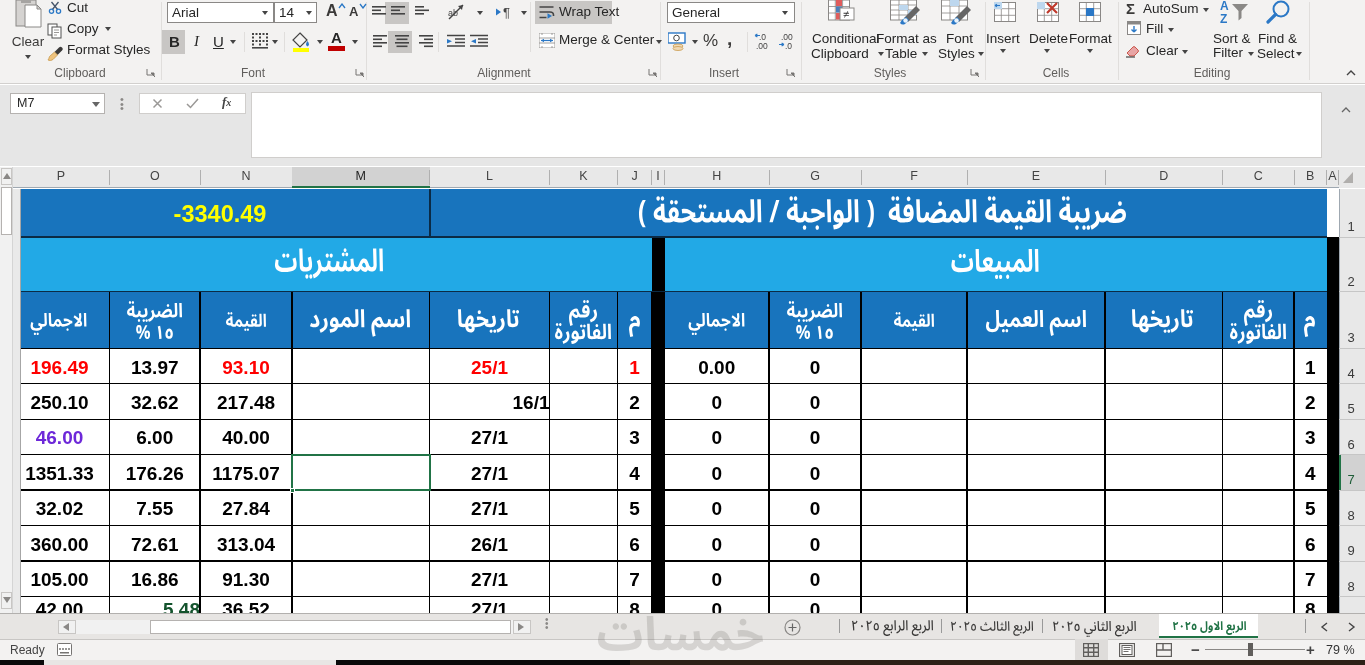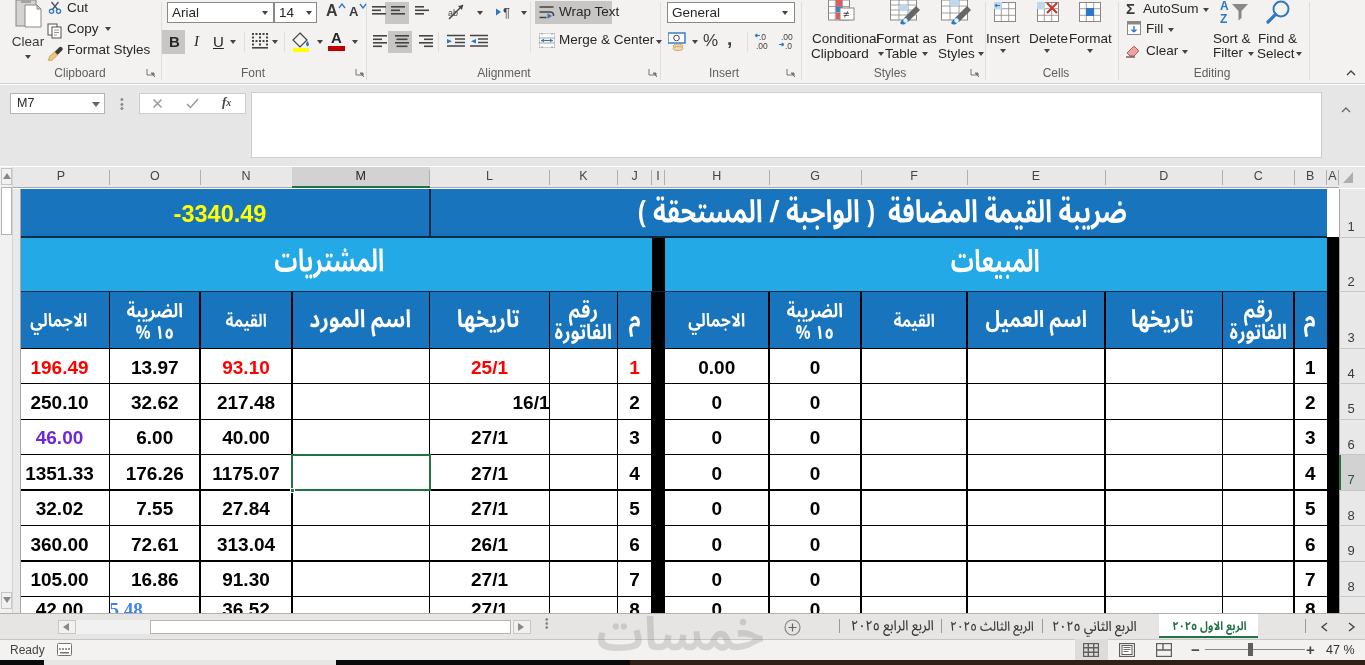--- a/index.html
+++ b/index.html
@@ -512,21 +512,21 @@
 <div style="position:absolute;font-size:19px;font-weight:bold;text-align:center;line-height:21px;font-family:'Liberation Sans',sans-serif;left:1294px;top:533.8px;width:32.5px;color:#000">6</div>
 <div style="position:absolute;font-size:19px;font-weight:bold;text-align:center;line-height:21px;font-family:'Liberation Sans',sans-serif;left:9.5px;top:569.25px;width:100px;color:#000">105.00</div>
 <div style="position:absolute;font-size:19px;font-weight:bold;text-align:center;line-height:21px;font-family:'Liberation Sans',sans-serif;left:109.5px;top:569.25px;width:90.5px;color:#000">16.86</div>
 <div style="position:absolute;font-size:19px;font-weight:bold;text-align:center;line-height:21px;font-family:'Liberation Sans',sans-serif;left:200px;top:569.25px;width:92px;color:#000">91.30</div>
 <div style="position:absolute;font-size:19px;font-weight:bold;text-align:center;line-height:21px;font-family:'Liberation Sans',sans-serif;left:429.5px;top:569.25px;width:120px;color:#000">27/1</div>
 <div style="position:absolute;font-size:19px;font-weight:bold;text-align:center;line-height:21px;font-family:'Liberation Sans',sans-serif;left:617.5px;top:569.25px;width:34px;color:#000">7</div>
 <div style="position:absolute;font-size:19px;font-weight:bold;text-align:center;line-height:21px;font-family:'Liberation Sans',sans-serif;left:664.5px;top:569.25px;width:104.5px;color:#000">0</div>
 <div style="position:absolute;font-size:19px;font-weight:bold;text-align:center;line-height:21px;font-family:'Liberation Sans',sans-serif;left:769px;top:569.25px;width:92px;color:#000">0</div>
 <div style="position:absolute;font-size:19px;font-weight:bold;text-align:center;line-height:21px;font-family:'Liberation Sans',sans-serif;left:1294px;top:569.25px;width:32.5px;color:#000">7</div>
 <div style="position:absolute;font-size:19px;font-weight:bold;text-align:center;line-height:21px;font-family:'Liberation Sans',sans-serif;left:9.5px;top:598.5px;width:100px;color:#000">42.00</div>
-<div style="position:absolute;font-size:19px;font-weight:bold;text-align:left;line-height:21px;font-family:Liberation Serif, serif;left:109.5px;top:598.5px;width:90.5px;color:#3b82f6">5.48</div>
+<div style="position:absolute;font-size:19px;font-weight:bold;text-align:right;line-height:21px;font-family:Liberation Sans, sans-serif;left:109.5px;top:598.5px;width:90.5px;color:#14532d">5.48</div>
 <div style="position:absolute;font-size:19px;font-weight:bold;text-align:center;line-height:21px;font-family:'Liberation Sans',sans-serif;left:200px;top:598.5px;width:92px;color:#000">36.52</div>
 <div style="position:absolute;font-size:19px;font-weight:bold;text-align:center;line-height:21px;font-family:'Liberation Sans',sans-serif;left:429.5px;top:598.5px;width:120px;color:#000">27/1</div>
 <div style="position:absolute;font-size:19px;font-weight:bold;text-align:center;line-height:21px;font-family:'Liberation Sans',sans-serif;left:617.5px;top:598.5px;width:34px;color:#000">8</div>
 <div style="position:absolute;font-size:19px;font-weight:bold;text-align:center;line-height:21px;font-family:'Liberation Sans',sans-serif;left:664.5px;top:598.5px;width:104.5px;color:#000">0</div>
 <div style="position:absolute;font-size:19px;font-weight:bold;text-align:center;line-height:21px;font-family:'Liberation Sans',sans-serif;left:769px;top:598.5px;width:92px;color:#000">0</div>
 <div style="position:absolute;font-size:19px;font-weight:bold;text-align:center;line-height:21px;font-family:'Liberation Sans',sans-serif;left:1294px;top:598.5px;width:32.5px;color:#000">8</div>
 <div class="abs" style="left:21px;top:347.65px;width:1317.5px;height:1.3px;background:#000"></div>
 <div class="abs" style="left:21px;top:383.15px;width:1317.5px;height:1.3px;background:#000"></div>
 <div class="abs" style="left:21px;top:418.55px;width:1317.5px;height:1.3px;background:#000"></div>
 <div class="abs" style="left:21px;top:454.05px;width:1317.5px;height:1.3px;background:#000"></div>
@@ -622,19 +622,19 @@
 <path d="M4.5 4.5 h7 M4.5 6.5 h7 M4.5 8.5 h5" stroke="#605e5c" stroke-width="0.9"></path>
   </svg>
 <svg class="abs" style="left:1156px;top:643px" width="16" height="14" viewBox="0 0 16 14">
 <rect x="0.5" y="0.5" width="15" height="13" fill="none" stroke="#605e5c" stroke-width="1.4"></rect>
 <path d="M0 7 h16 M7 0 v7" stroke="#605e5c" stroke-width="1.4"></path>
   </svg>
 <div class="abs" style="left:1191px;top:641px;font-size:15px;font-weight:bold;color:#444">−</div>
 <div class="abs" style="left:1205px;top:649px;width:100px;height:1px;background:#8a8886"></div>
 <div class="abs" style="left:1248px;top:643px;width:5px;height:13px;background:#605e5c"></div>
 <div class="abs" style="left:1306px;top:641px;font-size:15px;font-weight:bold;color:#444">+</div>
-<div class="abs" style="left:1326px;top:643px;font-size:12.5px;color:#333">47 %</div>
+<div class="abs" style="left:1326px;top:643px;font-size:12.5px;color:#333">79 %</div>
 <div class="abs" style="left:0;top:660px;width:1365px;height:5px;background:#0a0a0a"></div>
 <div class="abs" style="left:44px;top:660px;width:292px;height:5px;background:#e8e6e4"></div>
 <div class="abs" style="left:630px;top:660px;width:735px;height:5px;background:#2d2118"></div>
 
 <div style="position:absolute;left:598.0px;top:616.0px;line-height:0"><svg width="167" height="37" viewBox="1.48 -33.96 167.00 36.93">
       <path d="M19.7 1 20.9 -5.5Q25.4 -5.5 28.8 -5.8Q32.1 -6 34.3 -6.6Q36.5 -7.1 37.6 -8Q38.7 -8.9 38.7 -10.1Q38.7 -11.8 38.1 -14.1Q37.6 -16.5 36.7 -18.9L42.8 -20.6Q43.4 -19.1 43.9 -17.2Q44.5 -15.3 44.8 -13.4Q45.2 -11.6 45.2 -9.9Q45.2 -7.1 43.9 -5Q42.7 -2.9 39.8 -1.6Q36.9 -0.3 32 0.3Q27 1 19.7 1ZM19.7 1Q14.7 1 11.2 0.2Q7.7 -0.6 5.6 -2Q3.4 -3.4 2.5 -5.3Q1.5 -7.2 1.5 -9.5Q1.5 -10.9 1.7 -12.5Q2 -14 2.4 -15.4Q2.8 -16.8 3.1 -18L8.9 -16.7Q8.7 -15.8 8.5 -14.8Q8.3 -13.9 8.1 -13Q8 -12.1 8 -11.3Q8 -9.6 9.2 -8.3Q10.4 -7 13.3 -6.2Q16.1 -5.5 20.9 -5.5L21.8 -0.5ZM27.3 -20.2Q26 -20.2 25 -21.2Q24.1 -22.1 24.1 -23.4Q24.1 -24.8 25 -25.7Q26 -26.7 27.3 -26.7Q28.6 -26.7 29.5 -25.7Q30.5 -24.8 30.5 -23.4Q30.5 -22.1 29.5 -21.2Q28.6 -20.2 27.3 -20.2ZM19.3 -20.3Q18 -20.3 17 -21.2Q16.1 -22.2 16.1 -23.5Q16.1 -24.8 17 -25.8Q17.9 -26.8 19.3 -26.8Q20.6 -26.8 21.5 -25.8Q22.5 -24.8 22.5 -23.5Q22.5 -22.2 21.5 -21.2Q20.6 -20.3 19.3 -20.3Z M62.2 0.2Q57.9 0.2 55.5 -0.6Q53.2 -1.5 52.3 -3.4Q51.4 -5.3 51.2 -8.2L50.2 -34H56.7L57.7 -11.3Q57.8 -9.1 58.2 -8.1Q58.5 -7 59.6 -6.6Q60.6 -6.3 62.7 -6.3Q64.4 -6.3 65.2 -5.4Q66 -4.5 66 -3.1Q66 -1.7 65 -0.7Q64 0.2 62.2 0.2Z M62.3 0.2 62.7 -6.3Q64.2 -6.3 65.2 -6.5Q66.2 -6.8 66.8 -7.7Q67.4 -8.6 67.9 -10.4Q68.4 -12.2 69 -15.4L75.1 -14.3Q74.9 -13.3 74.6 -11.7Q74.3 -10.2 74.3 -9.1Q74.3 -8.2 74.6 -7.6Q75 -7 75.8 -6.6Q76.7 -6.3 78.2 -6.3Q79.4 -6.3 80.3 -6.5Q81.1 -6.8 81.8 -7.7Q82.4 -8.6 82.9 -10.5Q83.4 -12.4 83.8 -15.7L89.9 -14.8Q89.8 -13.7 89.6 -12.5Q89.4 -11.3 89.2 -10.3Q89.1 -9.2 89.1 -8.6Q89.1 -8 89.5 -7.4Q89.8 -6.9 90.8 -6.6Q91.7 -6.3 93.4 -6.3Q95.5 -6.3 96.5 -7.2Q97.5 -8.1 97.5 -9.9Q97.5 -11 97.5 -12.2Q97.4 -13.5 97.3 -15Q97.2 -16.6 96.9 -18.6L102.9 -19Q103.2 -15 103.6 -12.5Q104 -10 104.8 -8.7Q105.5 -7.3 106.7 -6.8Q107.9 -6.3 109.9 -6.3Q111.7 -6.3 112.5 -5.4Q113.2 -4.5 113.2 -3.1Q113.2 -1.7 112.3 -0.7Q111.3 0.2 109.5 0.2Q108.2 0.2 106.9 0Q105.5 -0.2 104.3 -0.8Q103 -1.4 102.1 -2.6Q101.1 -3.9 100.5 -5.8L101.4 -5.6Q100.7 -3.2 99.6 -2Q98.5 -0.7 96.9 -0.3Q95.2 0.2 93 0.2Q90.9 0.2 89.2 -0.3Q87.6 -0.9 86.7 -2.2Q85.7 -3.4 85.7 -5.6H87.3Q86.3 -3 85.1 -1.8Q83.9 -0.5 82.2 -0.1Q80.5 0.2 77.9 0.2Q76.3 0.2 74.8 -0.1Q73.2 -0.5 72 -1.7Q70.8 -3 70.3 -5.8L72.8 -5.9Q71.8 -3.2 70.3 -1.9Q68.7 -0.6 66.7 -0.2Q64.7 0.2 62.3 0.2Z M109.5 0.2 110 -6.3Q111.1 -6.3 111.7 -6.7Q112.4 -7.2 113 -8.3Q113.6 -9.5 114.6 -11.5Q115.8 -13.7 117 -15.2Q118.3 -16.7 119.6 -17.7Q120.8 -18.6 122.1 -18.9Q123.4 -19.3 124.6 -19.3Q126.4 -19.3 127.9 -18.6Q129.4 -17.9 130.8 -16.2Q132.2 -14.4 133.4 -11.4Q134.3 -9.3 135.2 -8.2Q136.1 -7.1 137 -6.7Q138 -6.3 138.9 -6.3Q140.7 -6.3 141.4 -5.4Q142.2 -4.5 142.2 -3.1Q142.2 -1.7 141.2 -0.7Q140.2 0.2 138.5 0.2Q136.2 0.2 134.3 -0.5Q132.5 -1.3 131.4 -2.7L132.8 -3.8Q132.3 -2.8 131.5 -1.7Q130.7 -0.6 129.4 0.1Q128.2 0.8 126.4 0.8Q125.2 0.8 123.7 0.4Q122.1 -0 120.5 -1.1Q118.8 -2.1 117.5 -3.9Q116.6 -2.3 115.5 -1.4Q114.4 -0.5 113 -0.1Q111.6 0.2 109.5 0.2ZM120.1 -9.4Q120.6 -8.7 121.3 -8Q121.9 -7.3 122.7 -6.8Q123.5 -6.3 124.4 -5.9Q125.3 -5.6 126.2 -5.6Q127.1 -5.6 127.7 -6.3Q128.3 -7.1 127.8 -8.5Q127.5 -9.1 127.1 -9.9Q126.7 -10.6 126.2 -11.3Q125.8 -12 125.2 -12.5Q124.6 -12.9 124 -12.9Q123.4 -12.9 122.7 -12.6Q122.1 -12.2 121.4 -11.4Q120.8 -10.7 120.1 -9.4Z M138.5 0.2 138.9 -6.3Q141.4 -6.3 143.9 -6.5Q146.4 -6.8 148.7 -7.4Q151 -7.9 153.1 -8.8Q155.2 -9.7 157.1 -10.9Q155.7 -11.8 154.1 -12.4Q152.4 -13 150.6 -13.3Q148.8 -13.6 146.7 -13.6Q146 -13.6 145.2 -13.5Q144.4 -13.5 143.5 -13.4Q142.7 -13.3 141.9 -13.1L140.9 -19.4Q142.3 -19.8 143.8 -20Q145.3 -20.1 146.4 -20.1Q148.9 -20.1 151.1 -19.6Q153.2 -19 155 -18.2Q156.7 -17.3 158.3 -16.5Q159.9 -15.7 161.3 -15.1Q162.7 -14.6 164 -14.6H165.7L166.5 -8.4Q164.5 -8.3 162.8 -7.6Q161 -7 159.3 -6Q157.6 -5 155.7 -3.9Q153.8 -2.8 151.4 -1.9Q148.9 -1 145.8 -0.4Q142.6 0.2 138.5 0.2ZM146.5 -24.4Q145.1 -24.4 144.1 -25.4Q143.1 -26.4 143.1 -27.8Q143.1 -29.3 144.1 -30.3Q145.1 -31.3 146.5 -31.3Q147.9 -31.3 148.9 -30.3Q149.9 -29.3 149.9 -27.8Q149.9 -26.4 148.9 -25.4Q147.9 -24.4 146.5 -24.4Z" fill="rgba(118,114,110,0.24)"></path>
     </svg></div>
 </body></html>

